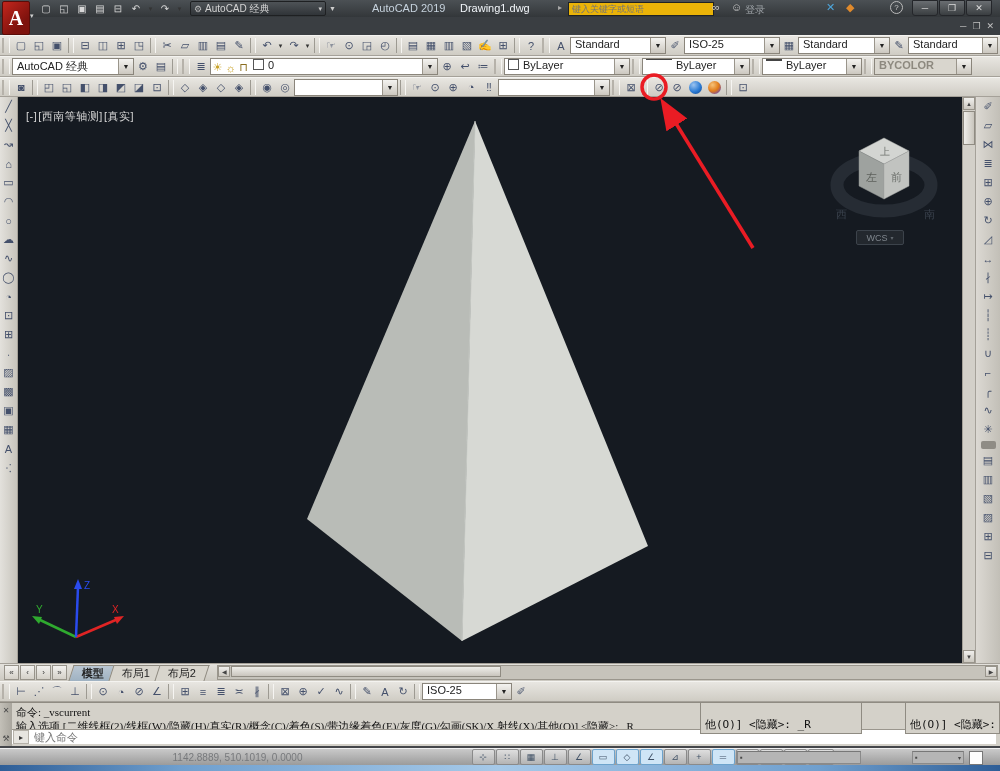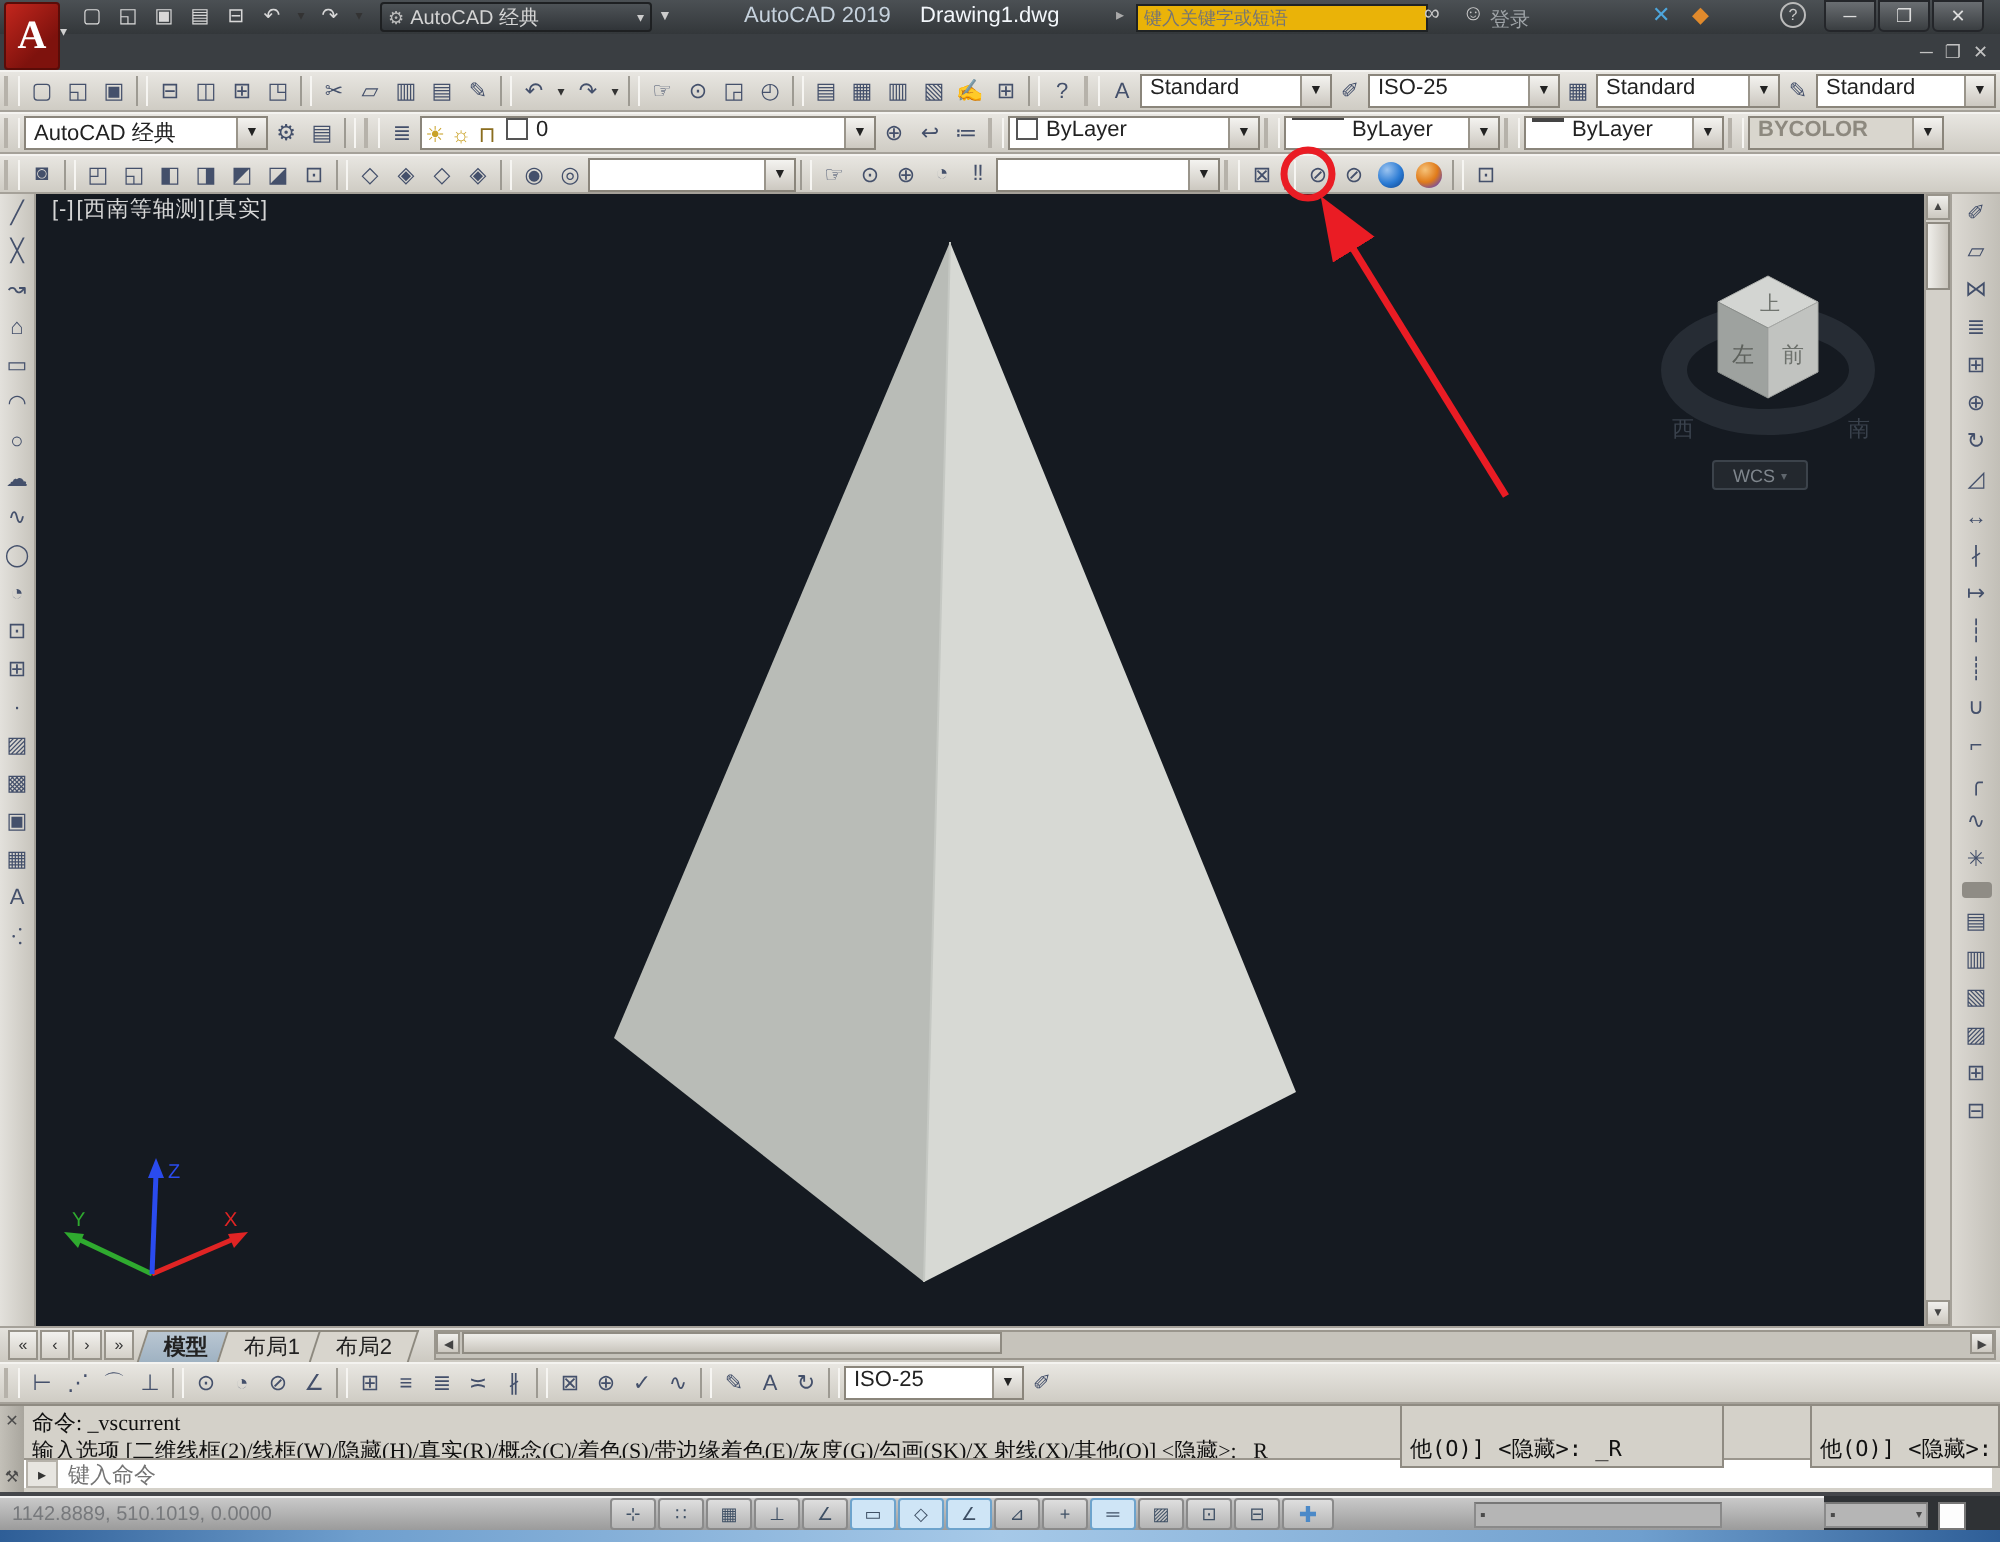--- a/index.html
+++ b/index.html
@@ -71,21 +71,21 @@
   
   .workarea{position:absolute;left:0;top:97px;width:1000px;height:566px;background:#cfccc4;}
   .vtb-left{position:absolute;left:0;top:0;width:18px;height:566px;background:linear-gradient(90deg,#e3e1dc,#c7c4bc);
             display:flex;flex-direction:column;align-items:center;border-right:1px solid #a5a199;box-sizing:border-box;}
   .vtb-right{position:absolute;right:0;top:0;width:25px;height:566px;background:linear-gradient(90deg,#dcd9d3,#c2bfb7);
              display:flex;flex-direction:column;align-items:center;border-left:1px solid #a5a199;box-sizing:border-box;}
   .vtbtn{width:17px;height:19px;display:flex;align-items:center;justify-content:center;
          font-size:11px;color:#44506b;flex:none;}
   .vtbtn.vsep{height:8px;width:15px;background:#8f8c85;border-radius:2px;margin:2px 0;}
   .viewport{position:absolute;left:18px;top:0;width:944px;height:566px;background:#151a21;overflow:hidden;}
-  .vp-label{position:absolute;left:8px;top:0;color:#d6d6d6;font-size:11px;letter-spacing:0.5px;}
+  .vp-label{position:absolute;left:8px;top:12px;color:#d6d6d6;font-size:11px;letter-spacing:0.5px;}
   .vp-label span{margin-right:1px;}
   .vscroll{position:absolute;right:25px;top:0;width:13px;height:566px;background:#d3d0c9;border-left:1px solid #a5a199;box-sizing:border-box;}
   .vscroll .sbtn{position:absolute;left:0;width:12px;height:13px;background:linear-gradient(#f0efec,#ccc8c0);
                  border:1px solid #999documentElement48f;border:1px solid #98948b;font-size:6px;color:#444;display:flex;align-items:center;justify-content:center;box-sizing:border-box;}
   .vscroll .up{top:0;}
   .vscroll .dn{bottom:0;}
   .vscroll .thumb{position:absolute;left:0;top:14px;width:12px;height:34px;background:linear-gradient(90deg,#efeeea,#c9c5bd);
                   border:1px solid #8f8b82;box-sizing:border-box;}
   
   .viewcube{position:absolute;right:22px;top:26px;width:112px;height:122px;}
@@ -127,23 +127,23 @@
                   font-size:8px;color:#333;display:flex;align-items:center;justify-content:center;}
   .cmdinput input{border:none;outline:none;flex:1;font-family:"DejaVu Sans Mono","Liberation Mono",monospace;
                   font-size:11px;color:#333;background:transparent;padding-left:5px;}
   .cmdfrag{position:absolute;top:702px;height:32px;background:#d4d1c9;border:1px solid #8f8b82;
            box-sizing:border-box;z-index:40;font-family:"DejaVu Sans Mono","Liberation Mono",monospace;
            font-size:11px;color:#111;}
   .cmdfrag .ftxt{position:absolute;left:4px;top:14px;white-space:nowrap;overflow:hidden;width:95%;}
   .frag-a{left:700px;width:162px;}
   .frag-b{left:905px;width:95px;}
   
-  .statusbar{position:absolute;left:0;top:748px;width:912px;height:17px;
+  .statusbar{position:absolute;left:0;top:748px;width:1000px;height:17px;
              background:linear-gradient(#c9c9c9,#9b9b9b);border-top:1px solid #f0f0f0;
-             display:flex;align-items:center;box-sizing:border-box;}
+             display:flex;align-items:center;box-sizing:border-box;justify-content:center;}
   .coords{margin-left:6px;width:190px;color:#77797c;font-size:10px;white-space:nowrap;}
   .stgl{width:21px;height:14px;margin-left:1px;border:1px solid #8a8a8a;border-radius:2px;
         background:linear-gradient(#dedede,#b4b4b4);color:#3f5065;font-size:9px;
         display:flex;align-items:center;justify-content:center;flex:none;}
   .stgl.active{background:#cfe5f6;border-color:#6da3cc;}
   .stgl.plus{width:24px;color:#4b89c8;font-size:11px;}
   .tray{height:13px;border:1px solid #8a8a8a;border-top-color:#777;background:#b5b5b5;
         display:flex;align-items:center;color:#4a4a4a;font-size:8px;padding:0 2px;box-sizing:border-box;}
   .tray1{position:absolute;left:737px;width:124px;}
   .tray2{position:absolute;left:912px;width:52px;}

